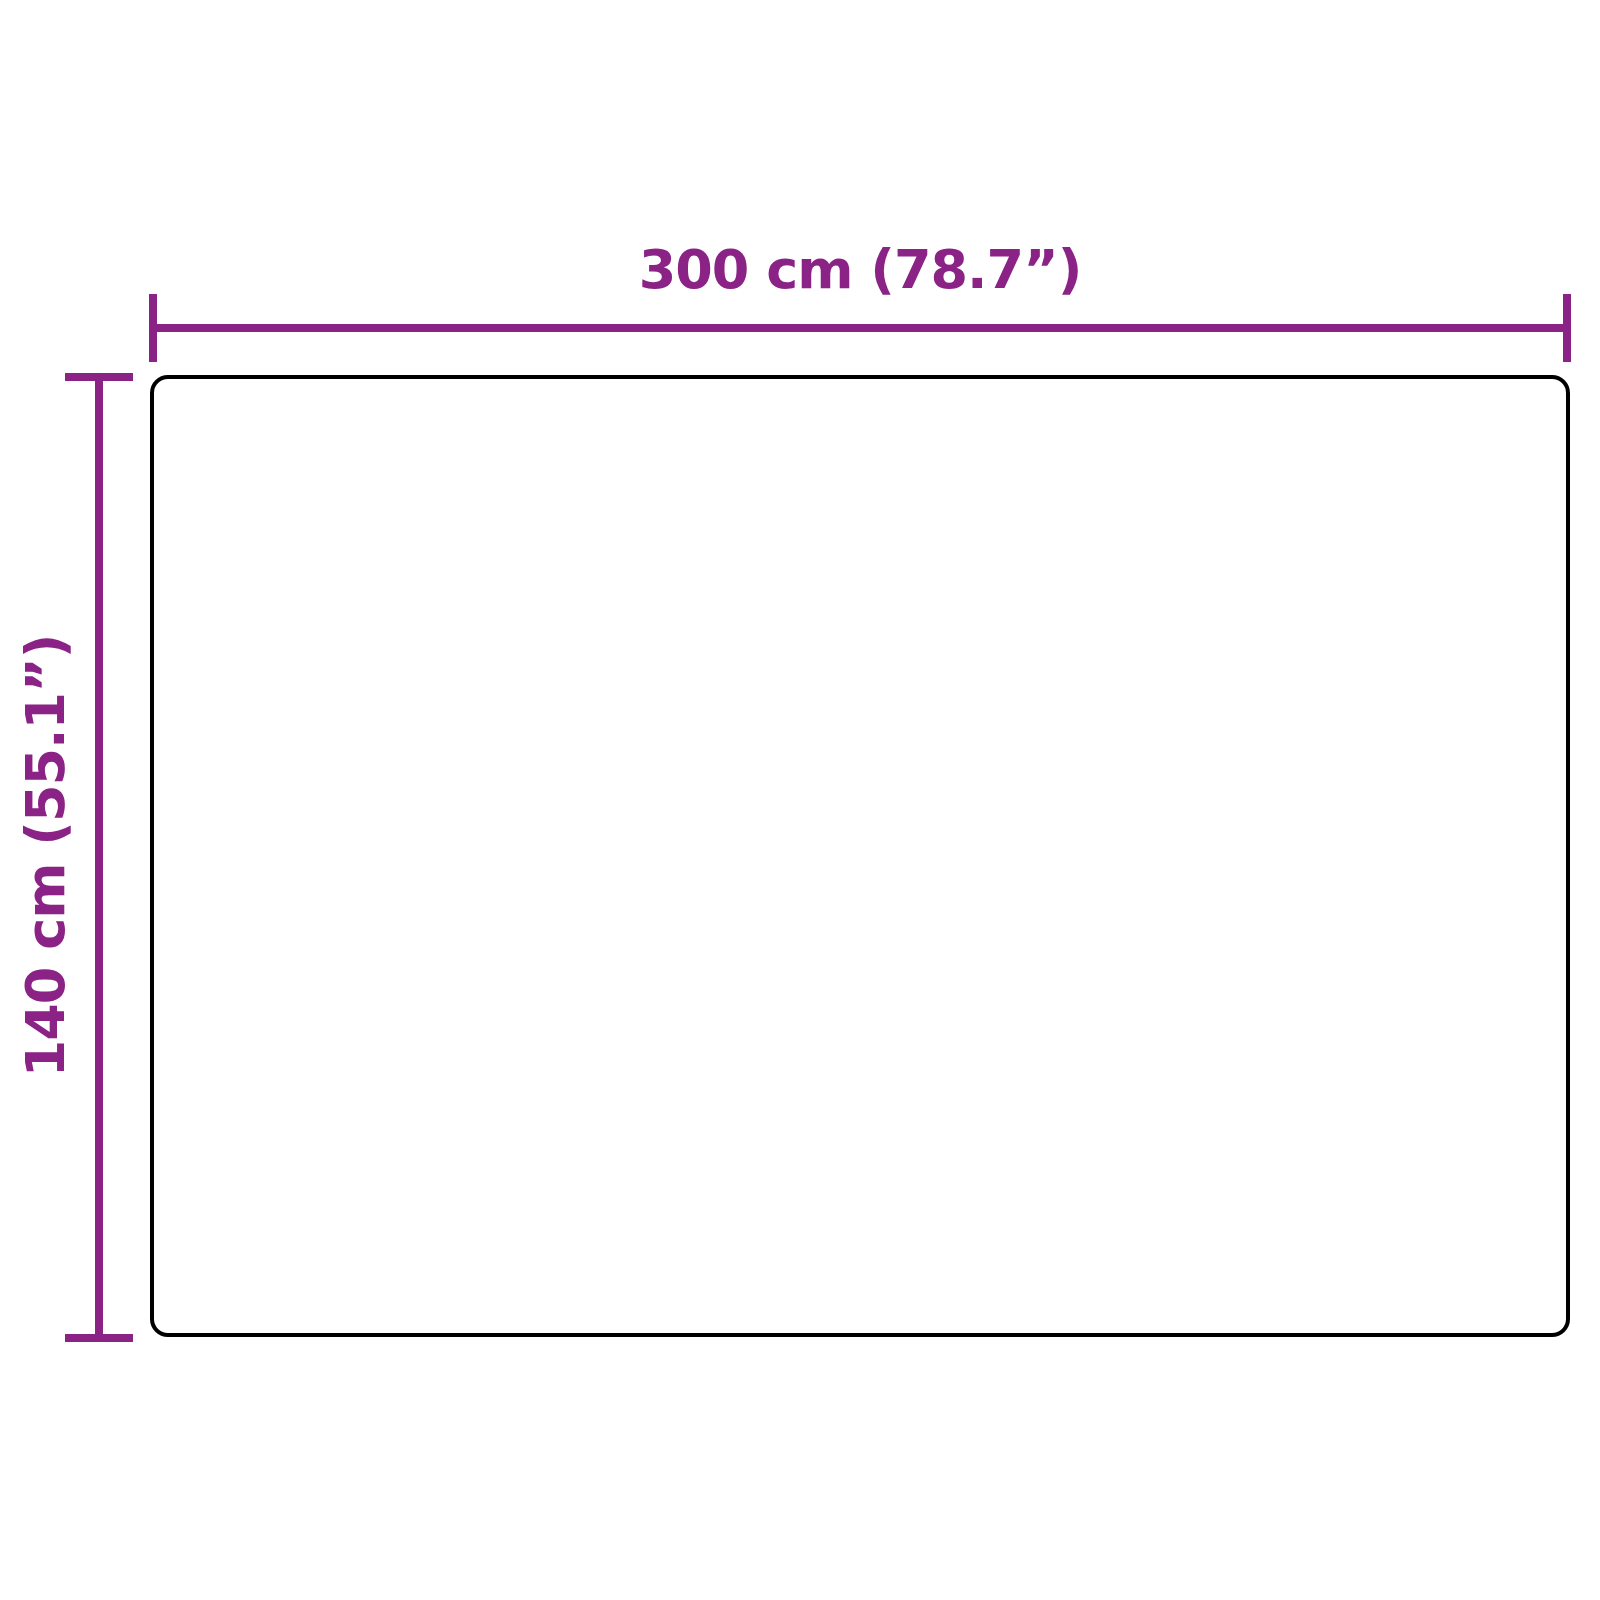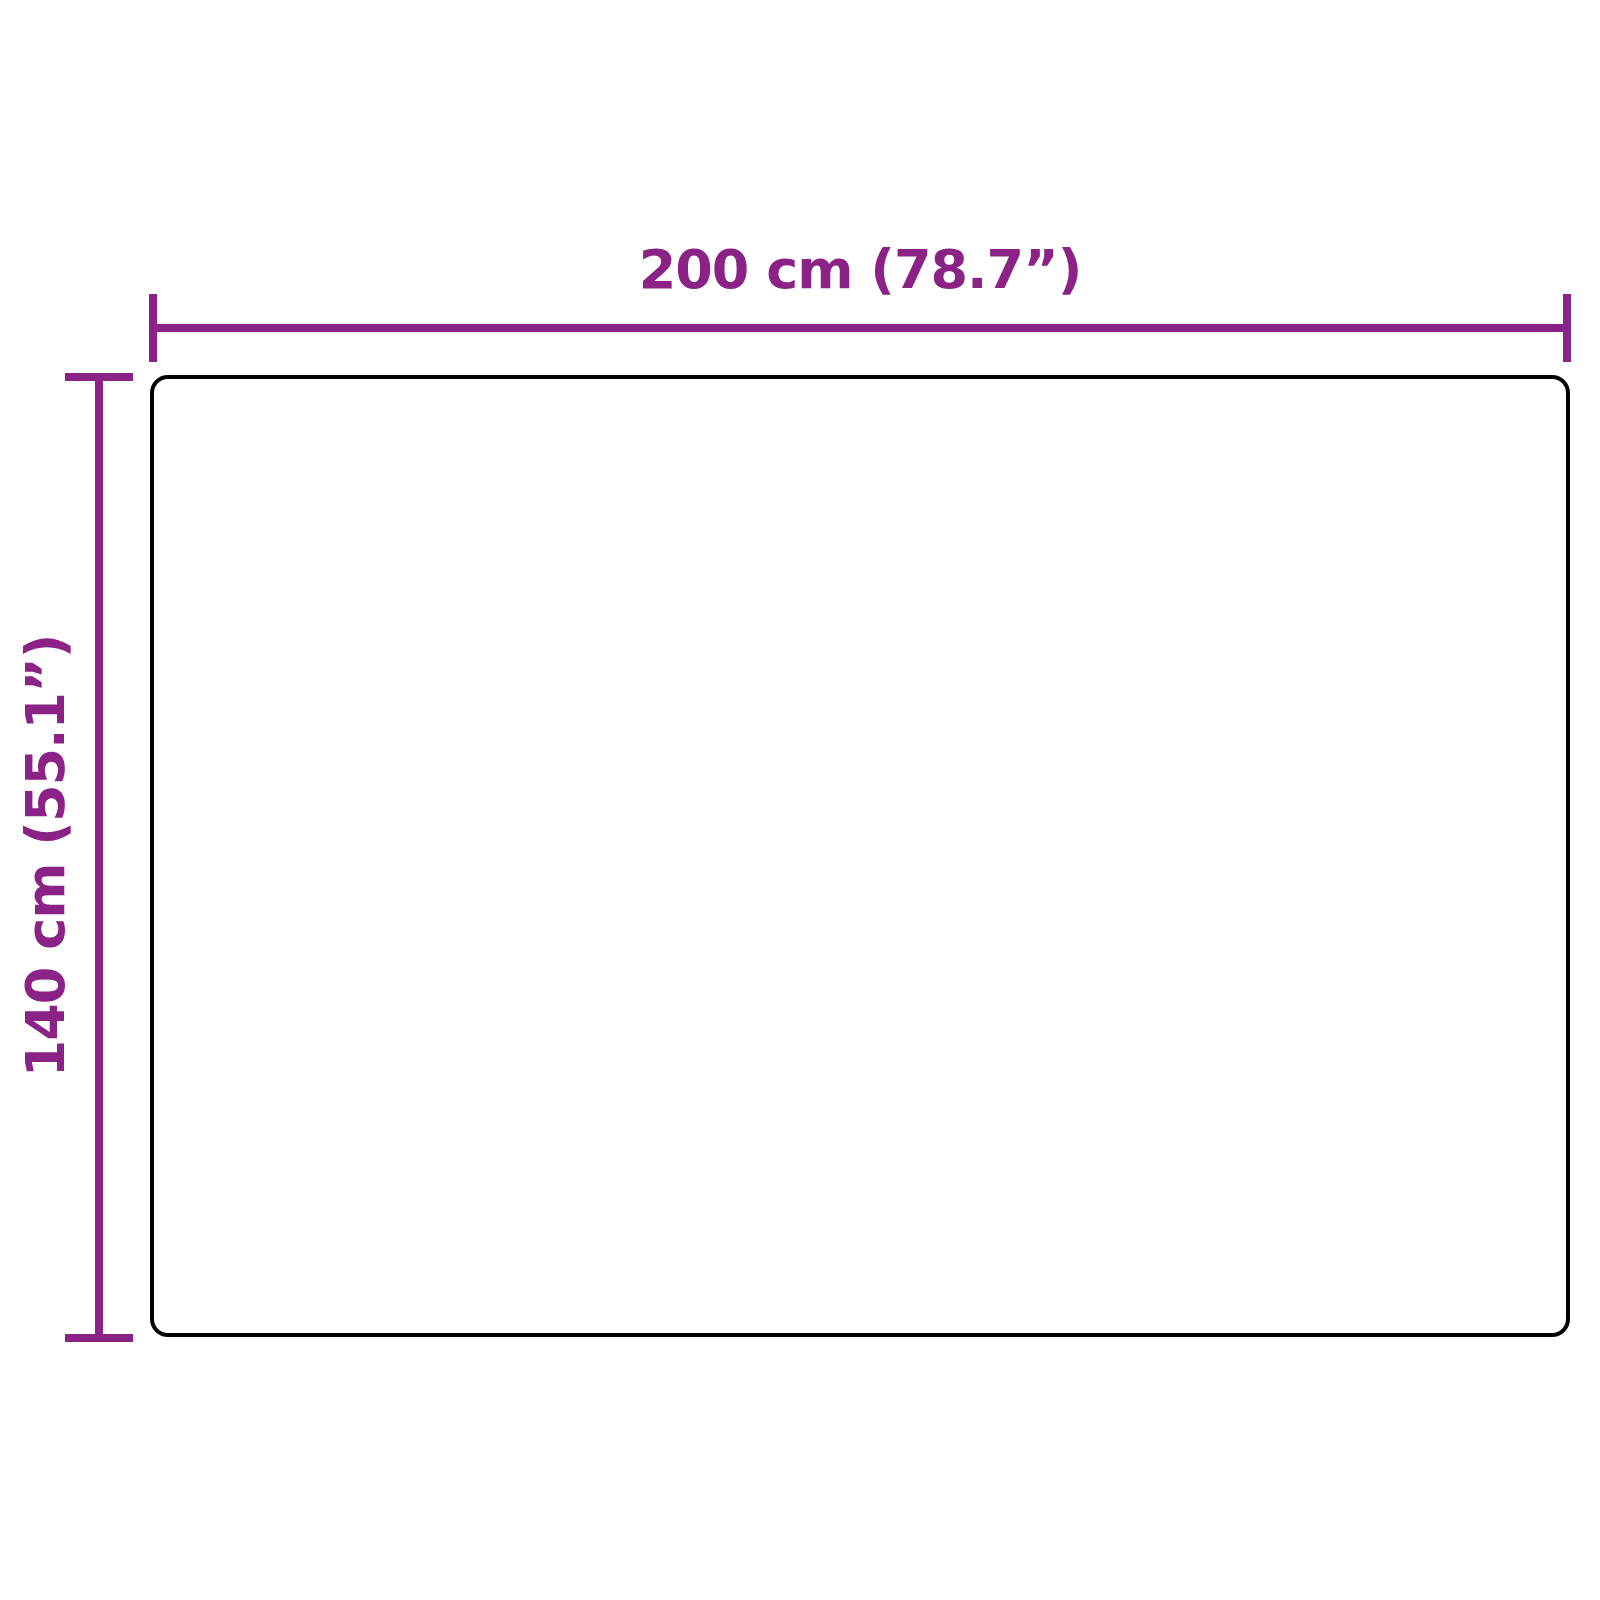--- a/index.html
+++ b/index.html
@@ -71,21 +71,21 @@
     white-space: nowrap;
     transform: rotate(-90deg);
     transform-origin: 50% 50%;
   }
 </style>
 </head>
 <body>
 
 <div class="canvas">
 
-  <div class="h-dim-label">200 cm (78.7”)</div>
+  <div class="h-dim-label">300 cm (78.7”)</div>
   <div class="dim h-dim-line"></div>
   <div class="dim h-cap-left"></div>
   <div class="dim h-cap-right"></div>
 
   <div class="v-dim-label">140 cm (55.1”)</div>
   <div class="dim v-dim-line"></div>
   <div class="dim v-cap-top"></div>
   <div class="dim v-cap-bottom"></div>
 
   <div class="product-outline"></div>

